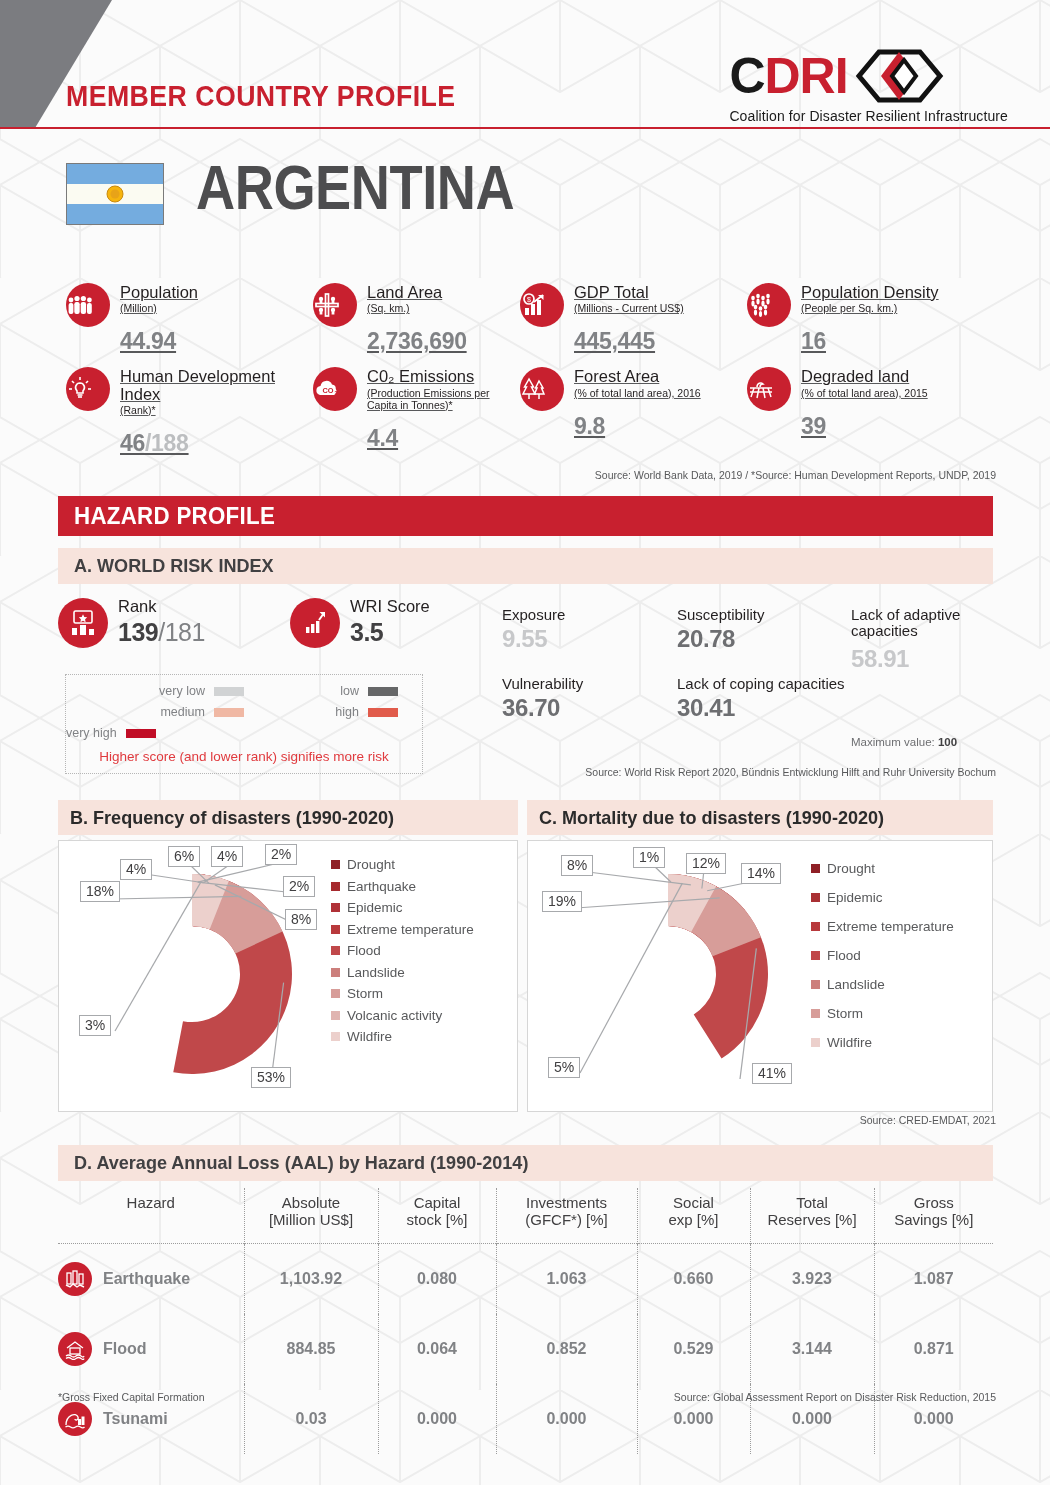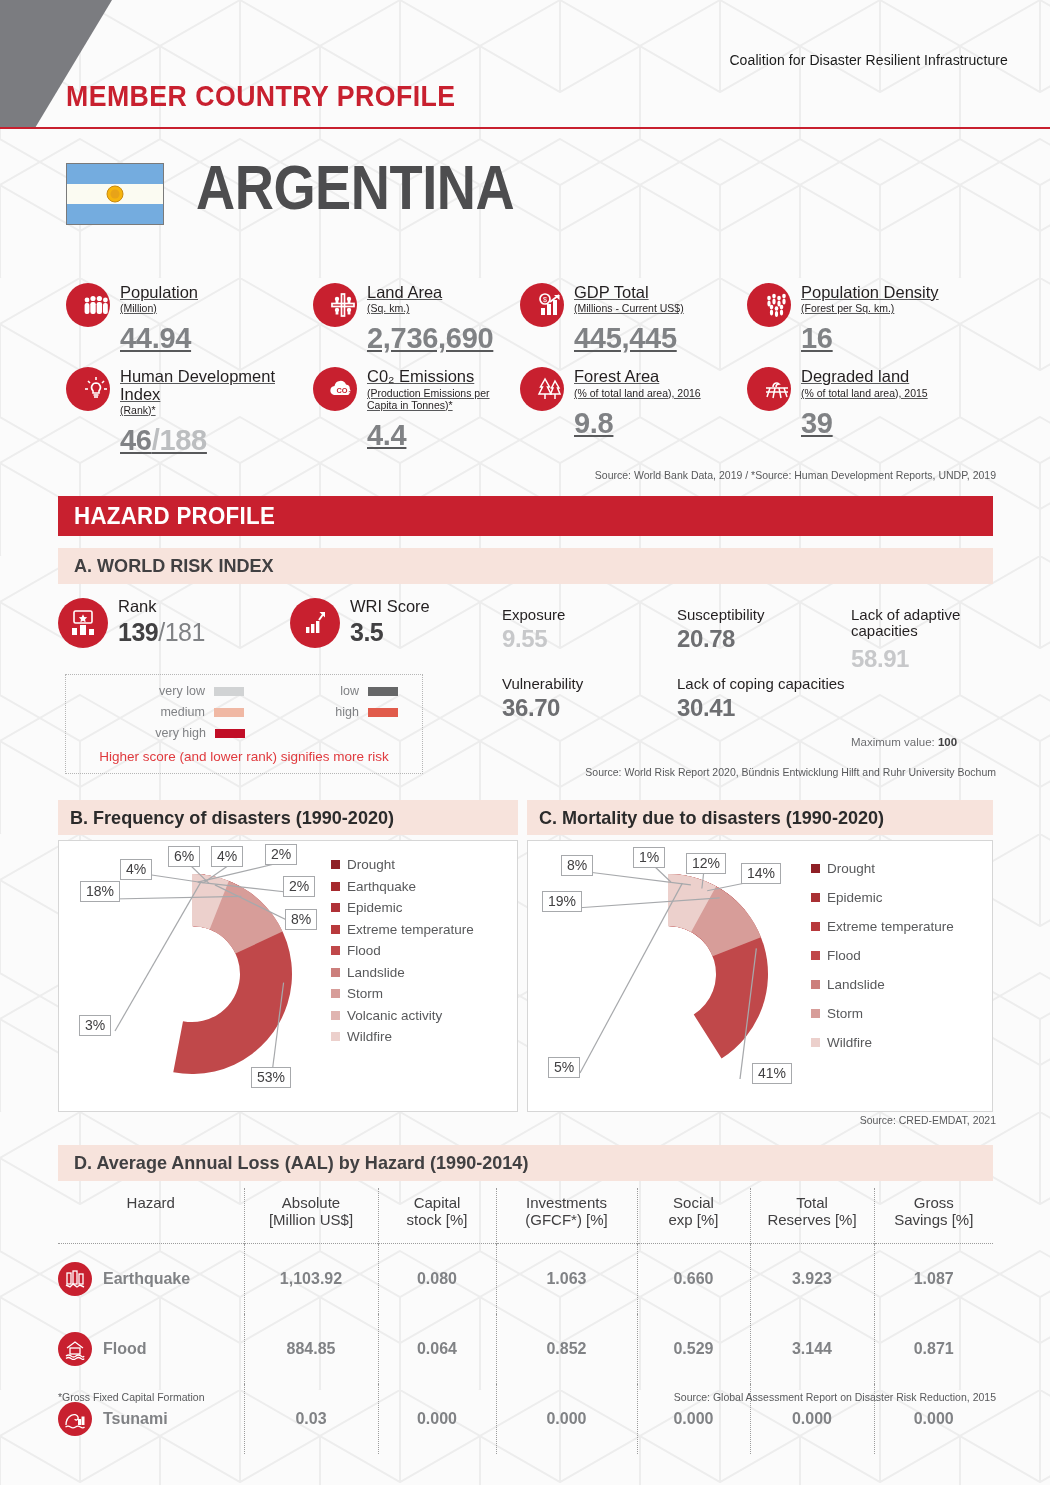--- a/index.html
+++ b/index.html
@@ -50,26 +50,26 @@
 
   
   .stats { position:absolute; left:66px; top:283px; width:930px; z-index:4; }
   .stat-row { display:flex;text-decoration:underline; }
   .stat-row.r2 { margin-top:12px; }
   .stat { display:flex; gap:10px; }
   .stat.w1 { width:247px; } .stat.w2 { width:207px; }
   .stat.w3 { width:227px; } .stat.w4 { width:249px; }
   .sicon {
     width:44px; height:44px; border-radius:50%; background:#c8202f;
-    flex:0 0 44px; display:flex; align-items:center; justify-content:flex-end;
+    flex:0 0 44px; display:flex; align-items:center; justify-content:flex-start;
   }
   .stxt { padding-top:1px; }
   .slabel { font-size:16.5px; color:#231f20; line-height:1.05; }
   .ssub { font-size:10.5px; color:#231f20; line-height:1.15; margin-top:1px; }
-  .sval { font-size:29px; font-weight:bold; color:#808285; margin-top:8px; letter-spacing:-0.3px; }
+  .sval { font-size:23px; font-weight:bold; color:#808285; margin-top:14px; letter-spacing:-0.3px; }
   .sval .dim { color:#bcbec0; font-weight:bold; }
 
   .src-line {
     position:absolute; right:54px; top:469px; z-index:4;
     font-size:10.5px; color:#58595b;
   }
 
   
   .hazard-band {
     position:absolute; left:58px; top:496px; width:935px; height:40px;
@@ -201,20 +201,28 @@
   <div class="hdr-gray">
     <svg width="130" height="128" viewBox="0 0 130 128">
       <polygon points="0,0 112,0 35,128 0,128" fill="#7b7c80"></polygon>
     </svg>
   </div>
   <div class="hdr-rule"></div>
 
   <div class="title-member">MEMBER COUNTRY PROFILE</div>
 
   <div class="logo-wrap">
+    <div class="logo-row">
+      <div class="logo-cdri"><span class="c">C</span><span class="dri">DRI</span></div>
+      <svg width="90" height="56" viewBox="0 0 90 56">
+        <path d="M25 4 L66 4 L86 28 L66 52 L25 52 L5 28 Z" fill="none" stroke="#111" stroke-width="5"></path>
+        <path d="M45 4 L63 28 L45 52 L27 28 Z" fill="#c8202f"></path>
+        <path d="M50 12 L62 28 L50 44 L38 28 Z" fill="#fff" stroke="#111" stroke-width="4"></path>
+      </svg>
+    </div>
     <div class="logo-tag">Coalition for Disaster Resilient Infrastructure</div>
   </div>
 
   <div class="flag">
     <svg width="96" height="60" viewBox="0 0 96 60">
       <rect width="96" height="20" fill="#74acdf"></rect>
       <rect y="20" width="96" height="20" fill="#fbfbf2"></rect>
       <rect y="40" width="96" height="20" fill="#74acdf"></rect>
       <circle cx="48" cy="30" r="8" fill="#f6b40e" stroke="#c98a0d" stroke-width="1"></circle>
       <circle cx="48" cy="30" r="4.5" fill="#e8a318"></circle>
@@ -300,21 +308,21 @@
                 <ellipse cx="8.5" cy="21.5" rx="1.6" ry="3"></ellipse>
               <ellipse cx="13.5" cy="17.5" rx="1.8" ry="2.2"></ellipse>
                 <ellipse cx="13.5" cy="23" rx="1.6" ry="3"></ellipse>
               <ellipse cx="18.5" cy="16" rx="1.8" ry="2.2"></ellipse>
                 <ellipse cx="18.5" cy="21.5" rx="1.6" ry="3"></ellipse>
             </g>
           </svg>
         </div>
         <div class="stxt">
           <div class="slabel">Population Density</div>
-          <div class="ssub">(Forest per Sq. km.)</div>
+          <div class="ssub">(People per Sq. km.)</div>
           <div class="sval"><span>16</span></div>
         </div>
       </div>
     </div>
 
     <div class="stat-row r2">
       <div class="stat w1">
         <div class="sicon">
           <svg width="28" height="28" viewBox="0 0 28 28" fill="none" stroke="#fff" stroke-width="1.6">
             <path d="M14 8 a4.5 4.5 0 0 1 3 7.8 v2.2 h-6 v-2.2 A4.5 4.5 0 0 1 14 8 z"></path>
@@ -470,21 +478,21 @@
       <div class="lg-item" style="width:179px; justify-content:flex-end;">
         <span>medium</span>
         <span class="sw" style="background:#f0b8a4;"></span>
       </div>
       <div class="lg-item" style="width:179px; justify-content:flex-end; padding-right:24px;">
         <span>high</span>
         <span class="sw" style="background:#e15b4b;"></span>
       </div>
     </div>
     <div class="lg-row" style="margin-top:7px;">
-      <div class="lg-item" style="width:179px; justify-content:flex-end;">
+      <div class="lg-item" style="width:179px; ">
         <span>very high</span>
         <span class="sw" style="background:#c10d26;"></span>
       </div>
     </div>
     <div class="lg-note">Higher score (and lower rank) signifies more risk</div>
   </div>
 
   <div class="src-wri">Source: World Risk Report 2020, Bündnis Entwicklung Hilft and Ruhr University Bochum</div>
 
   <div class="chart-head" id="ch-b">

